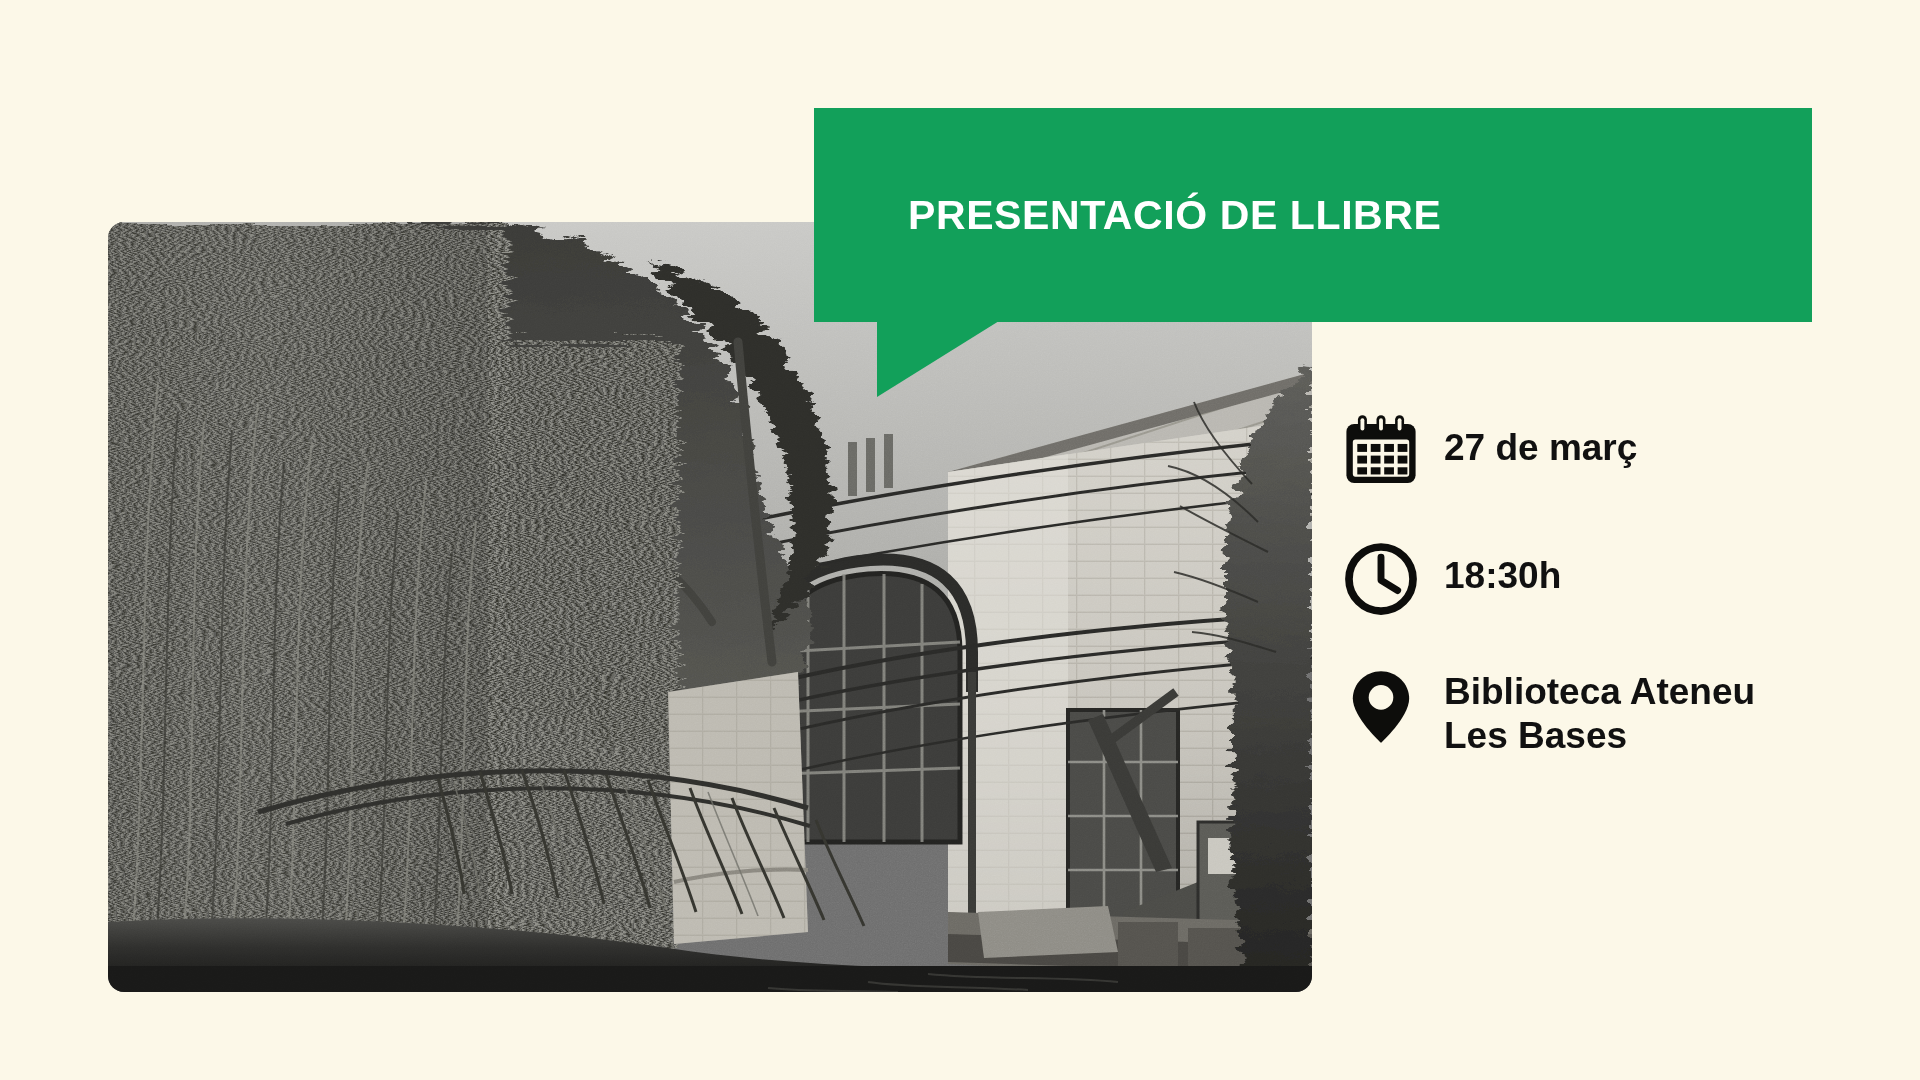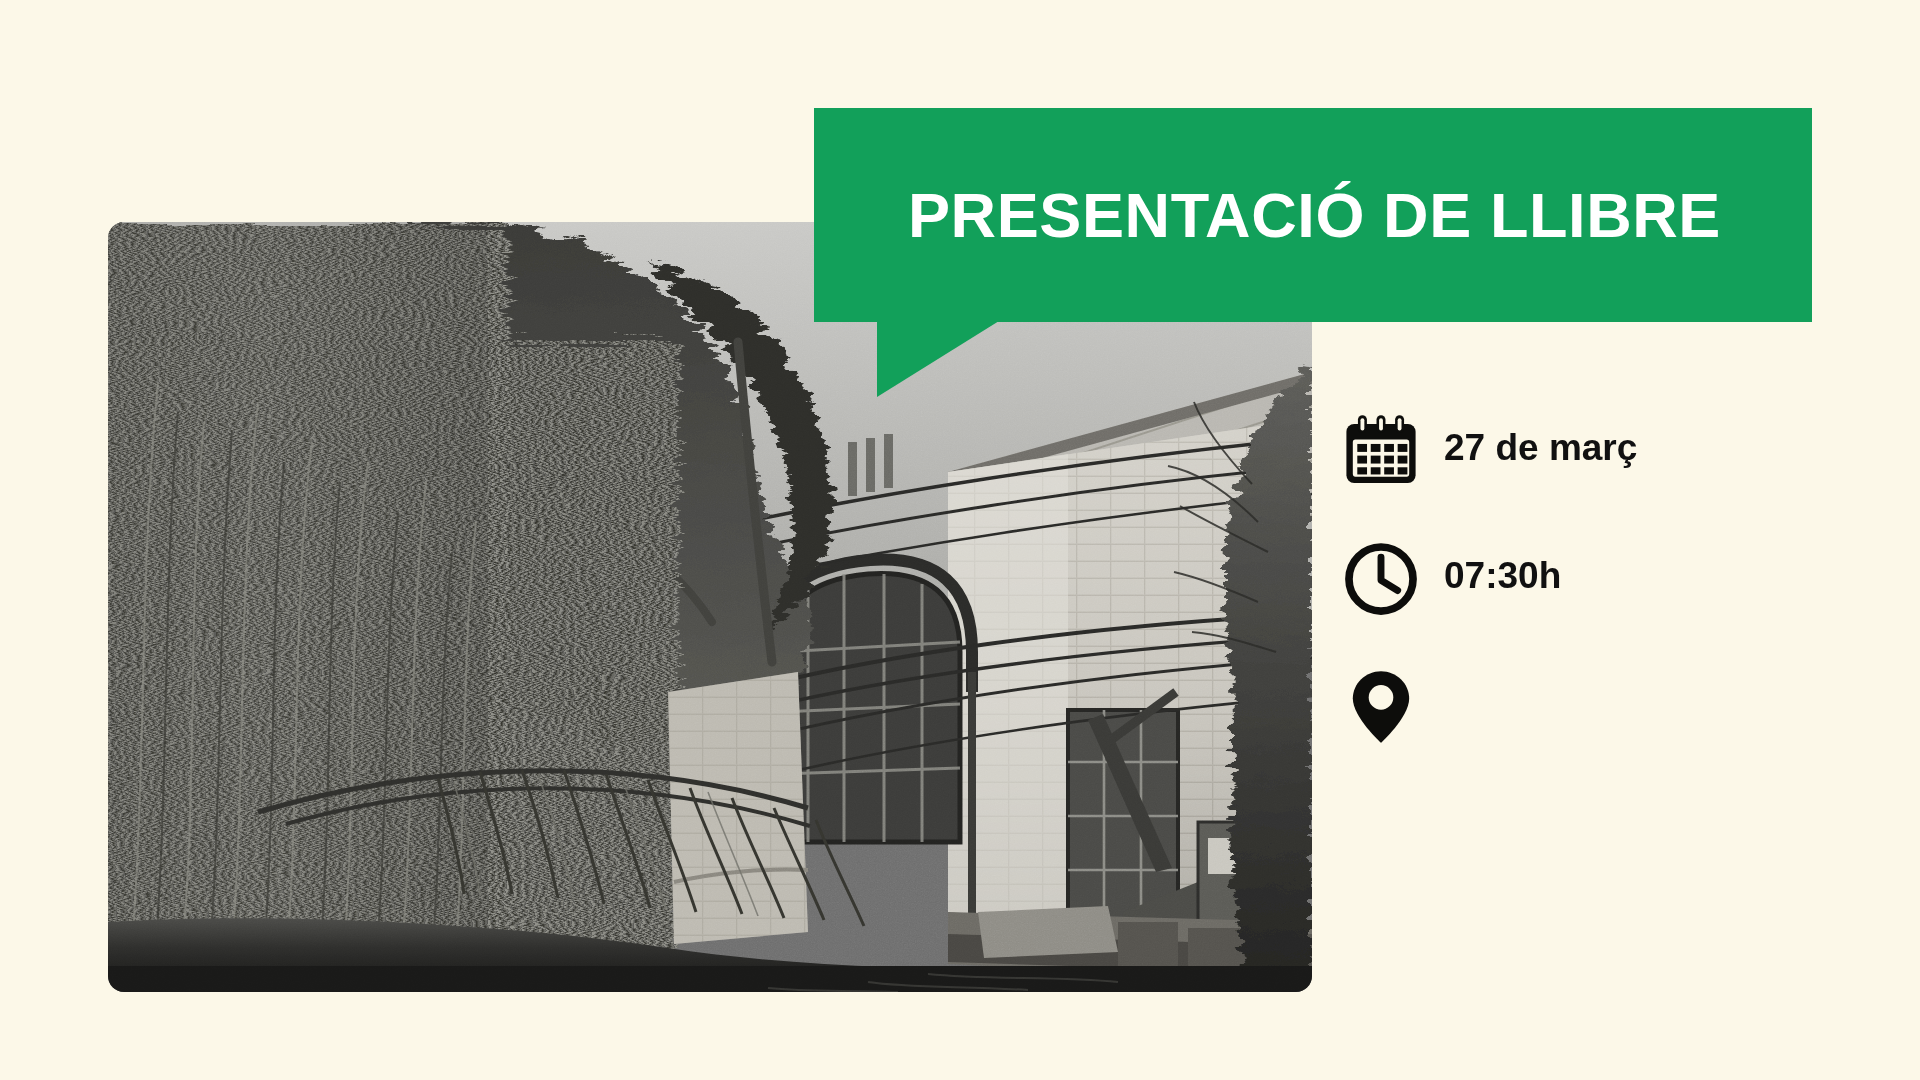--- a/index.html
+++ b/index.html
@@ -52,21 +52,21 @@
     width: 122px;
     height: 76px;
     overflow: hidden;
   }
   .bubble-tail svg { display: block; }
 
   .bubble-title {
     color: #ffffff;
     font-family: "Liberation Sans", sans-serif;
     font-weight: bold;
-    font-size: 63px;
+    font-size: 41px;
     letter-spacing: 0.6px;
     margin-left: 94px;
     white-space: nowrap;
     line-height: 1;
   }
 
   
   .info-list {
     position: absolute;
     left: 1340px;
@@ -379,26 +379,28 @@
       <span class="info-text">27 de març</span>
     </div>
 
     <div class="info-row">
       <span class="info-icon">
         <svg width="82" height="82" viewBox="0 0 64 64">
           <circle cx="32" cy="32" r="25" fill="none" stroke="#0d0d0b" stroke-width="6"></circle>
           <path d="M32 15 L32 33 L45 41" fill="none" stroke="#0d0d0b" stroke-width="5.4" stroke-linecap="round" stroke-linejoin="round"></path>
         </svg>
       </span>
-      <span class="info-text">07:30h</span>
+      <span class="info-text">18:30h</span>
     </div>
 
     <div class="info-row venue">
       <span class="info-icon">
         <svg width="82" height="82" viewBox="0 0 64 64">
           <path d="M32 4 C20 4 10 13.6 10 25.4 C10 40 32 60 32 60 C32 60 54 40 54 25.4 C54 13.6 44 4 32 4 Z" fill="#0d0d0b"></path>
           <circle cx="32" cy="24.5" r="9.6" fill="#fcf8e8"></circle>
         </svg>
       </span>
+      <span class="info-text">Biblioteca Ateneu
+Les Bases</span>
     </div>
 
   </div>
 </div>
 
 </body></html>

